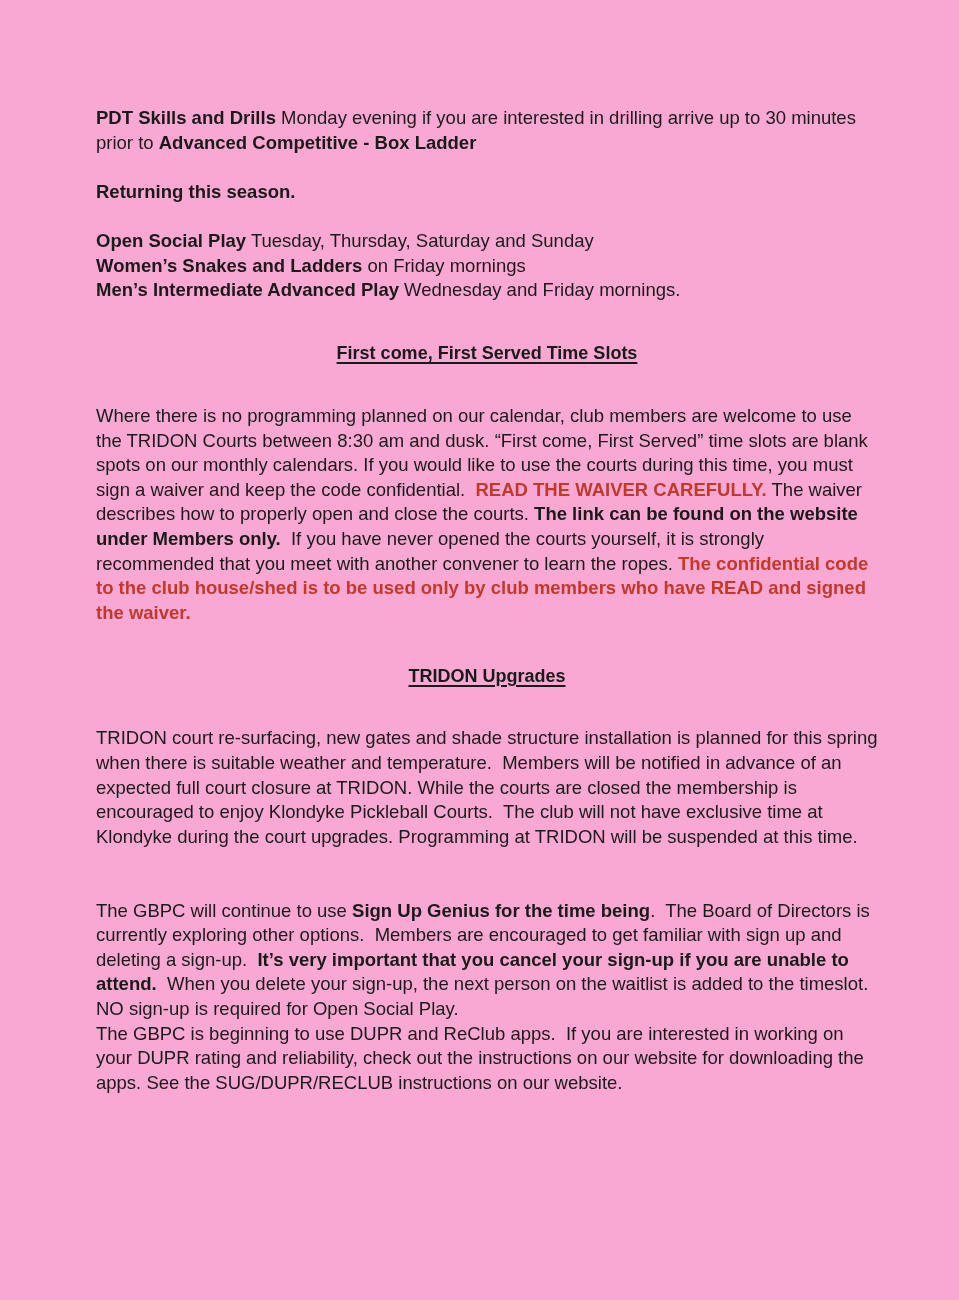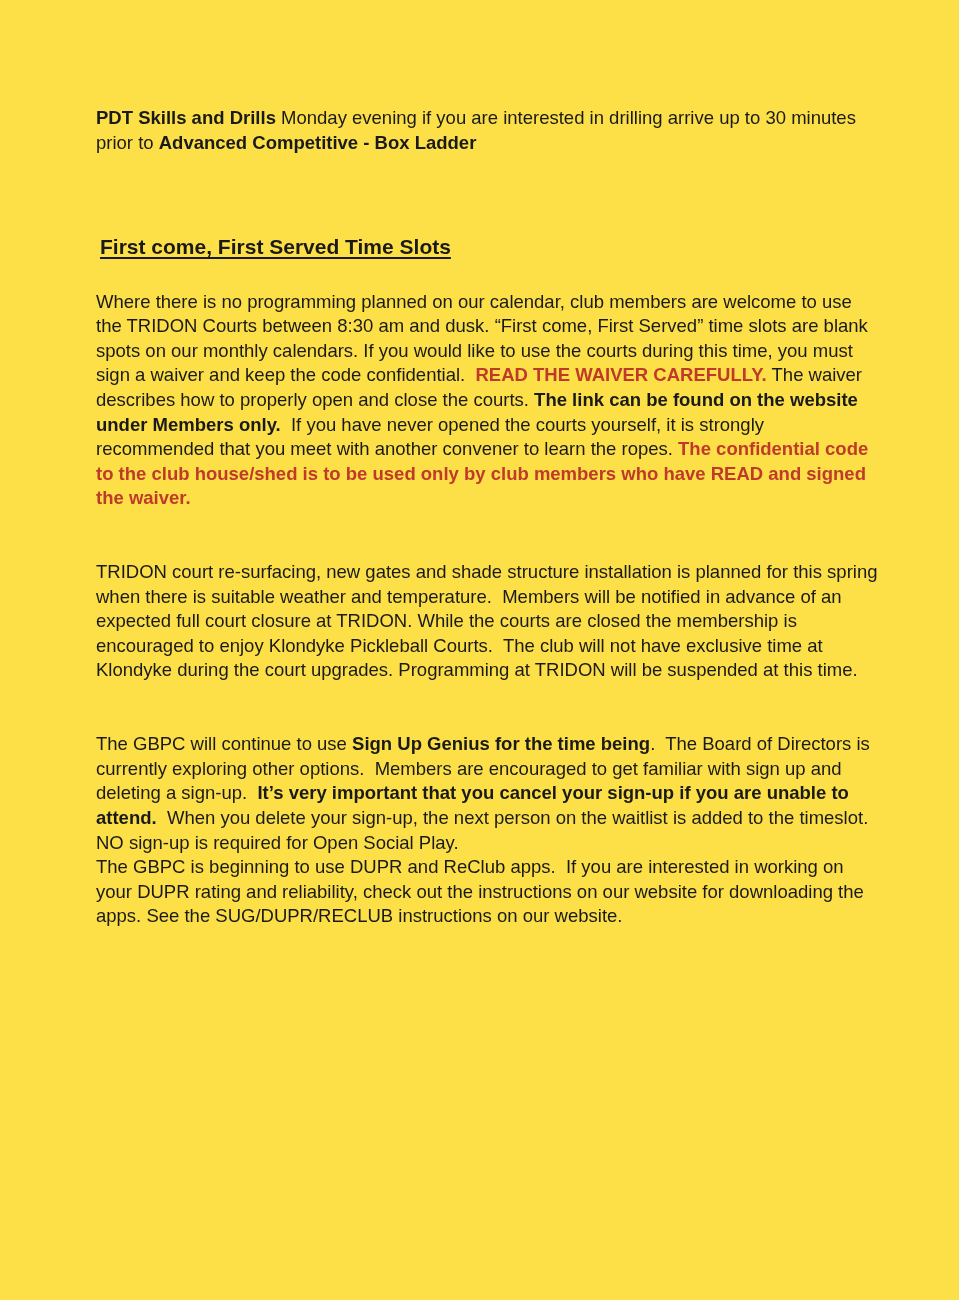--- a/index.html
+++ b/index.html
@@ -1,60 +1,64 @@
 <!DOCTYPE html>
 <html><head>
 <meta charset="utf-8">
 <style>
   html, body { margin: 0; padding: 0; background: #ffffff; }
   .page {
     position: relative;
     width: 959px;
     height: 1300px;
-    background: #fde047;
+    background: #f9a8d4;
     overflow: hidden;
     font-family: "Liberation Sans", sans-serif;
   }
   .content {
     position: absolute;
     left: 96px;
     top: 106px;
     width: 782px;
     color: #1a1a1a;
     font-size: 18.5px;
     line-height: 24.6px;
   }
   .para { margin: 0; white-space: pre-wrap; }
   .spacer { height: 24.6px; }
   .heading {
-    margin: 4px;
-    font-size: 21px;
+    margin: 12px;
+    font-size: 18px;
     line-height: 28px;
     font-weight: bold;
+    text-align: center;
     text-decoration: underline;
     text-decoration-thickness: 2px;
     text-underline-offset: 3px;
     white-space: pre-wrap;
   }
   .run { }
   .b { font-weight: bold; }
   .i { }
 </style>
 </head>
 <body>
 
 <div class="page">
   <main class="content">
       <p class="para"><span class="run b">PDT Skills and Drills</span><span class="run"> Monday evening if you are interested in drilling arrive up to 30 minutes prior to </span><span class="run b">Advanced Competitive - Box Ladder</span></p>
       <div class="spacer"></div>
+      <p class="para"><span class="run b">Returning this season.</span></p>
       <div class="spacer"></div>
+      <p class="para"><span class="run b">Open Social Play</span><span class="run"> Tuesday, Thursday, Saturday and Sunday</span><br><span class="run b">Women’s Snakes and Ladders</span><span class="run"> on Friday mornings</span><br><span class="run b">Men’s Intermediate Advanced Play</span><span class="run"> Wednesday and Friday mornings.</span></p>
       <div class="spacer"></div>
       <h2 class="heading">First come, First Served Time Slots</h2>
       <div class="spacer"></div>
       <p class="para"><span class="run">Where there is no programming planned on our calendar, club members are welcome to use the TRIDON Courts between 8:30 am and dusk. </span><span class="run i">“First come, First Served”</span><span class="run"> time slots are blank spots on our monthly calendars. If you would like to use the courts during this time, you must sign a waiver and keep the code confidential.  </span><span class="run b" style="color: rgb(191, 58, 43);">READ THE WAIVER CAREFULLY.</span><span class="run"> The waiver describes how to properly open and close the courts. </span><span class="run b">The link can be found on the website under Members only.</span><span class="run">  If you have never opened the courts yourself, it is strongly recommended that you meet with another convener to learn the ropes. </span><span class="run b" style="color: rgb(191, 58, 43);">The confidential code to the club house/shed is to be used only by club members who have READ and signed the waiver.</span></p>
       <div class="spacer"></div>
+      <h2 class="heading">TRIDON Upgrades</h2>
       <div class="spacer"></div>
       <p class="para"><span class="run">TRIDON court re-surfacing, new gates and shade structure installation is planned for this spring when there is suitable weather and temperature.  Members will be notified in advance of an expected full court closure at TRIDON. While the courts are closed the membership is encouraged to enjoy Klondyke Pickleball Courts.  The club will not have exclusive time at Klondyke during the court upgrades. Programming at TRIDON will be suspended at this time.</span></p>
       <div class="spacer"></div>
       <div class="spacer"></div>
       <p class="para"><span class="run">The GBPC will continue to use </span><span class="run b">Sign Up Genius for the time being</span><span class="run">.  The Board of Directors is currently exploring other options.  Members are encouraged to get familiar with sign up and deleting a sign-up.  </span><span class="run b">It’s very important that you cancel your sign-up if you are unable to attend.</span><span class="run">  When you delete your sign-up, the next person on the waitlist is added to the timeslot.</span><br><span class="run">NO sign-up is required for Open Social Play.</span><br><span class="run">The GBPC is beginning to use DUPR and ReClub apps.  If you are interested in working on your DUPR rating and reliability, check out the instructions on our website for downloading the apps. See the SUG/DUPR/RECLUB instructions on our website.</span></p>
     </main>
 </div>
 
 </body></html>

